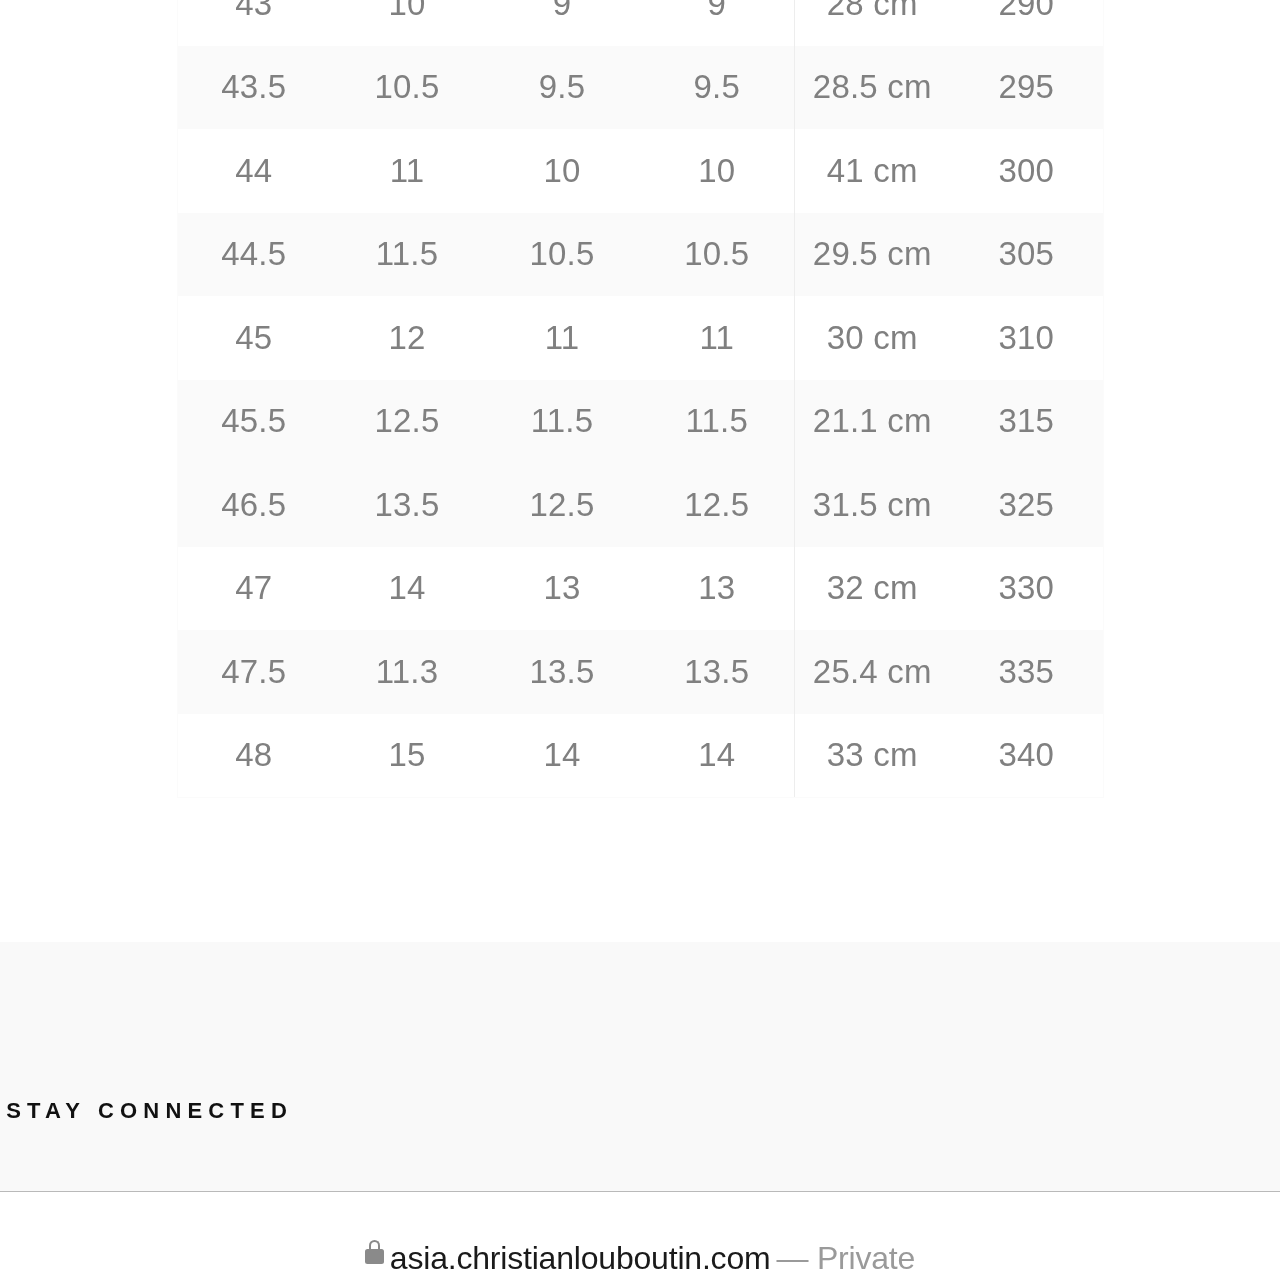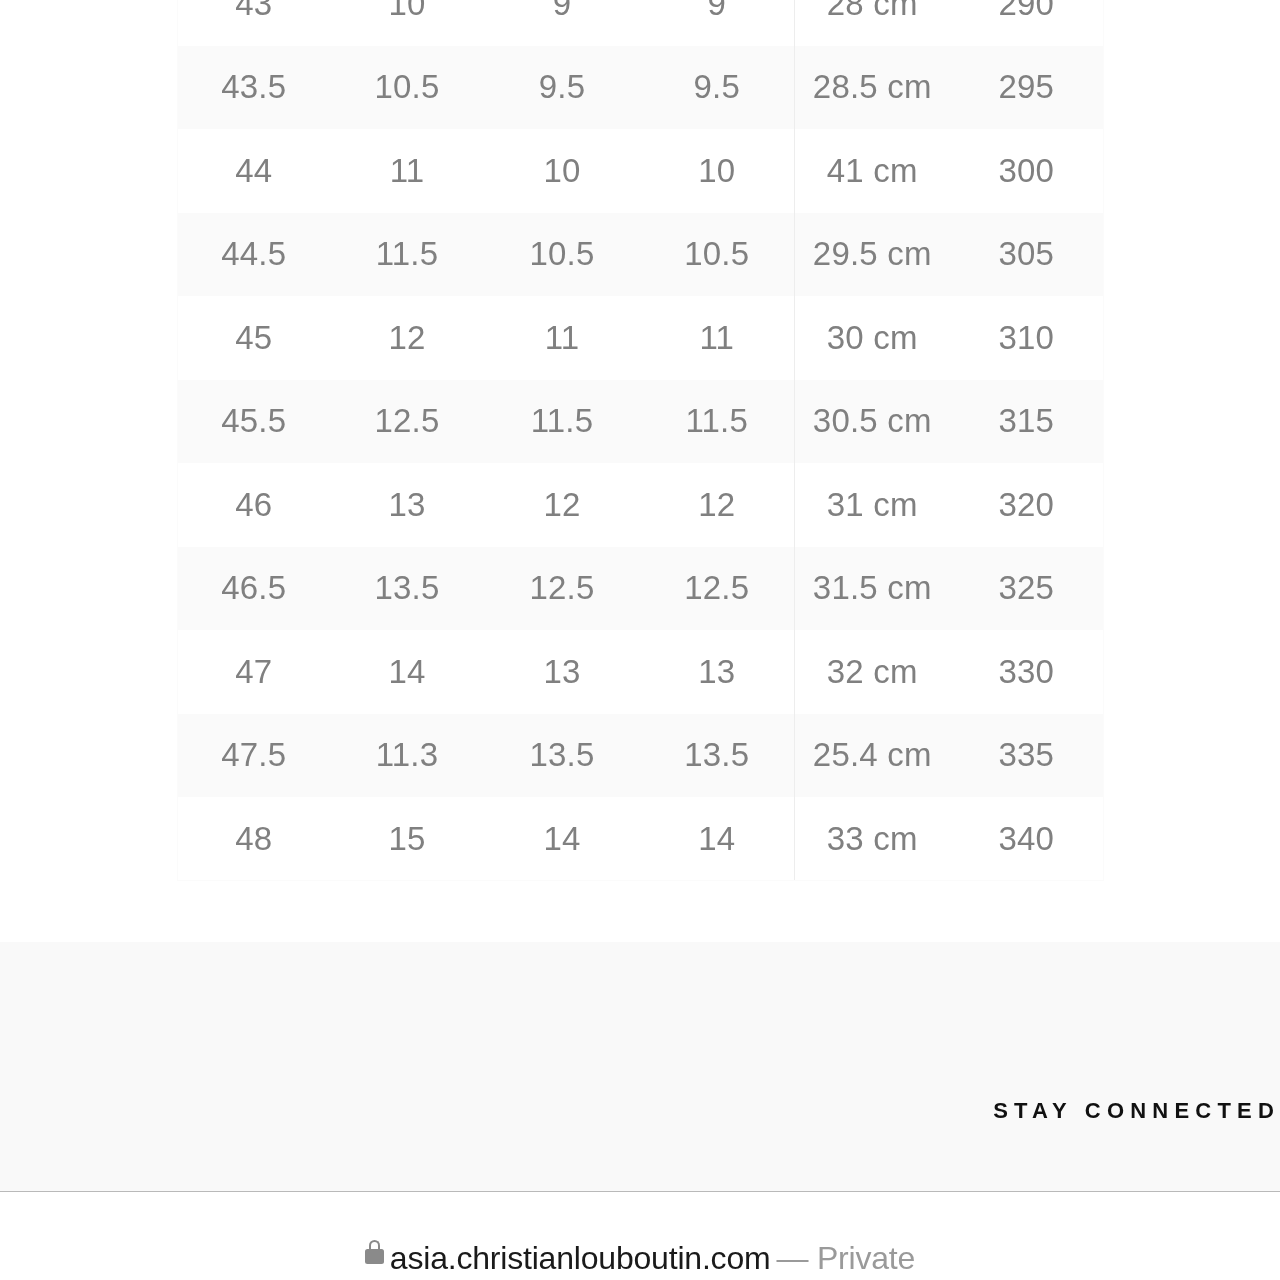--- a/index.html
+++ b/index.html
@@ -57,21 +57,21 @@
   .footer-panel {
     position:absolute;
     left:0; top:942px;
     width:1280px; height:249px;
     background:#f9f9f9;
   }
   .stay-connected {
     position:absolute;
     left:0; top:1098px;
     width:1280px;
-    text-align:right;
+    text-align:left;
     font-size:22px;
     font-weight:700;
     letter-spacing:6.2px;
     color:#111111;
     text-indent:6.2px;
   }
 
   
   .browser-bar {
     position:absolute;
@@ -169,30 +169,22 @@
             <td class="col3">11</td>
             <td class="col4">11</td>
             <td class="col5 div-left">30 cm</td>
             <td class="col6">310</td>
           </tr>
           <tr class="alt">
             <td class="col1">45.5</td>
             <td class="col2">12.5</td>
             <td class="col3">11.5</td>
             <td class="col4">11.5</td>
-            <td class="col5 div-left">30.5 cm</td>
+            <td class="col5 div-left">21.1 cm</td>
             <td class="col6">315</td>
-          </tr>
-          <tr>
-            <td class="col1">46</td>
-            <td class="col2">13</td>
-            <td class="col3">12</td>
-            <td class="col4">12</td>
-            <td class="col5 div-left">31 cm</td>
-            <td class="col6">320</td>
           </tr>
           <tr class="alt">
             <td class="col1">46.5</td>
             <td class="col2">13.5</td>
             <td class="col3">12.5</td>
             <td class="col4">12.5</td>
             <td class="col5 div-left">31.5 cm</td>
             <td class="col6">325</td>
           </tr>
           <tr>

